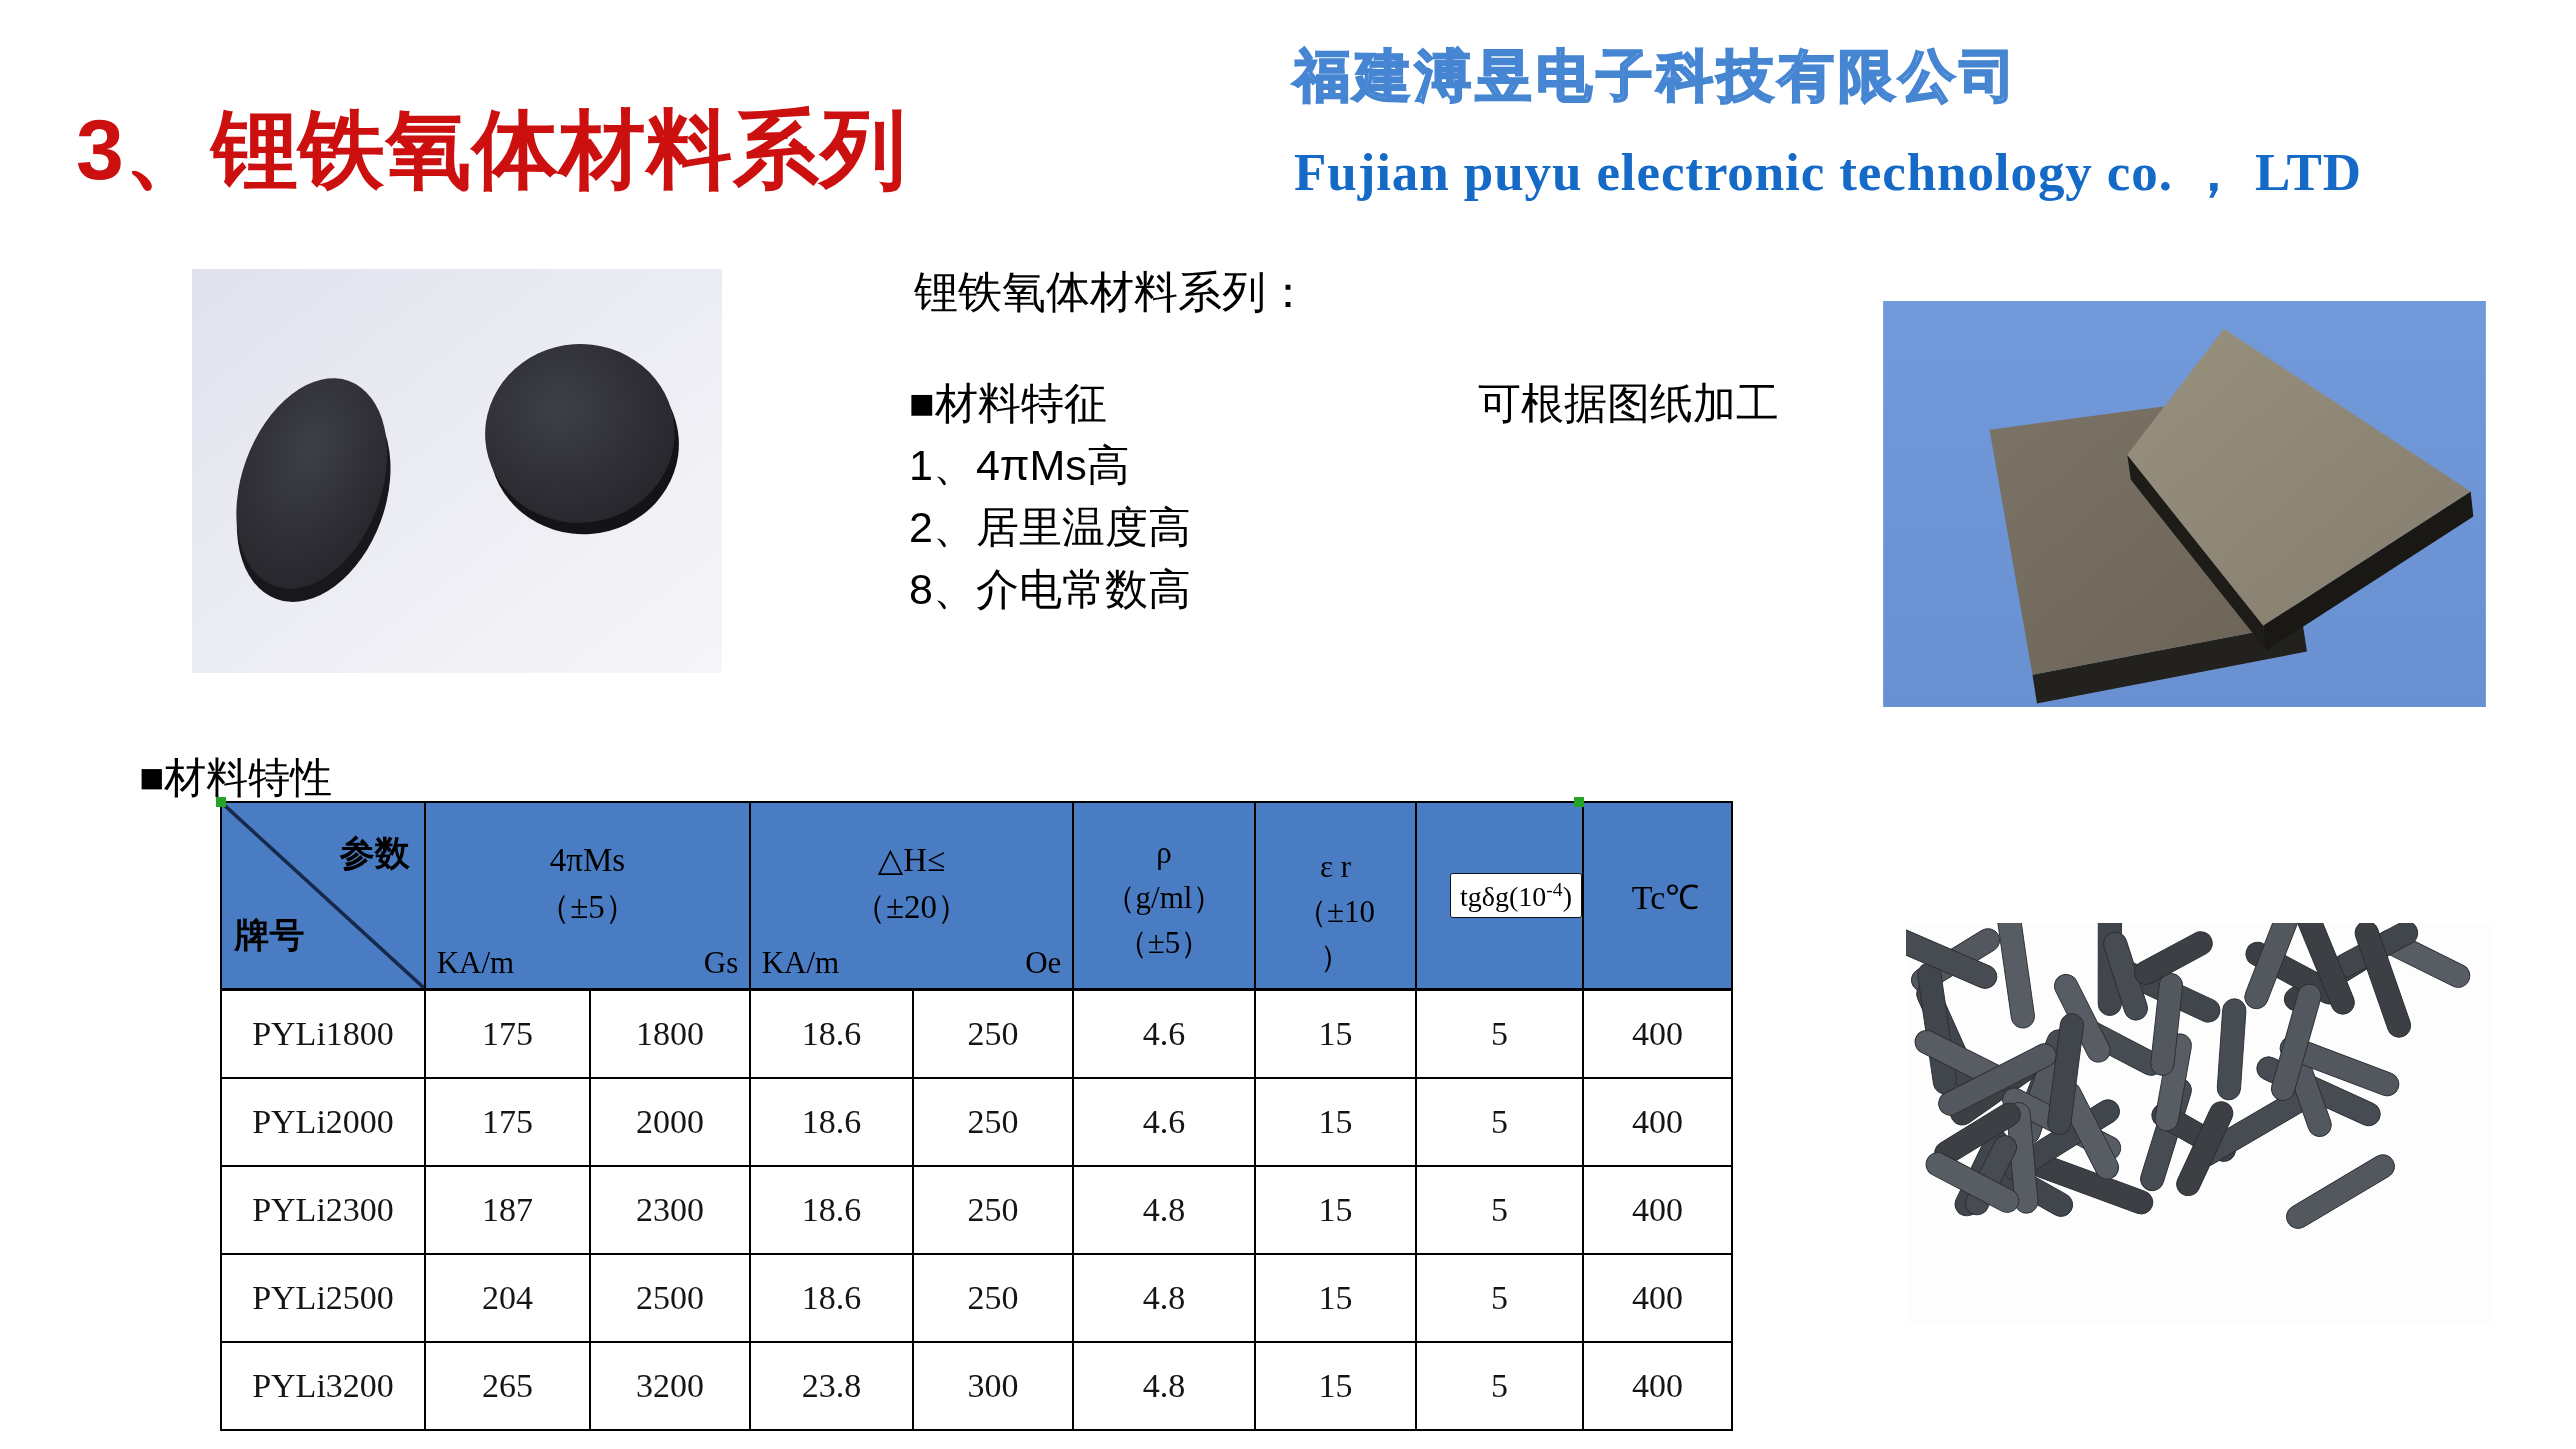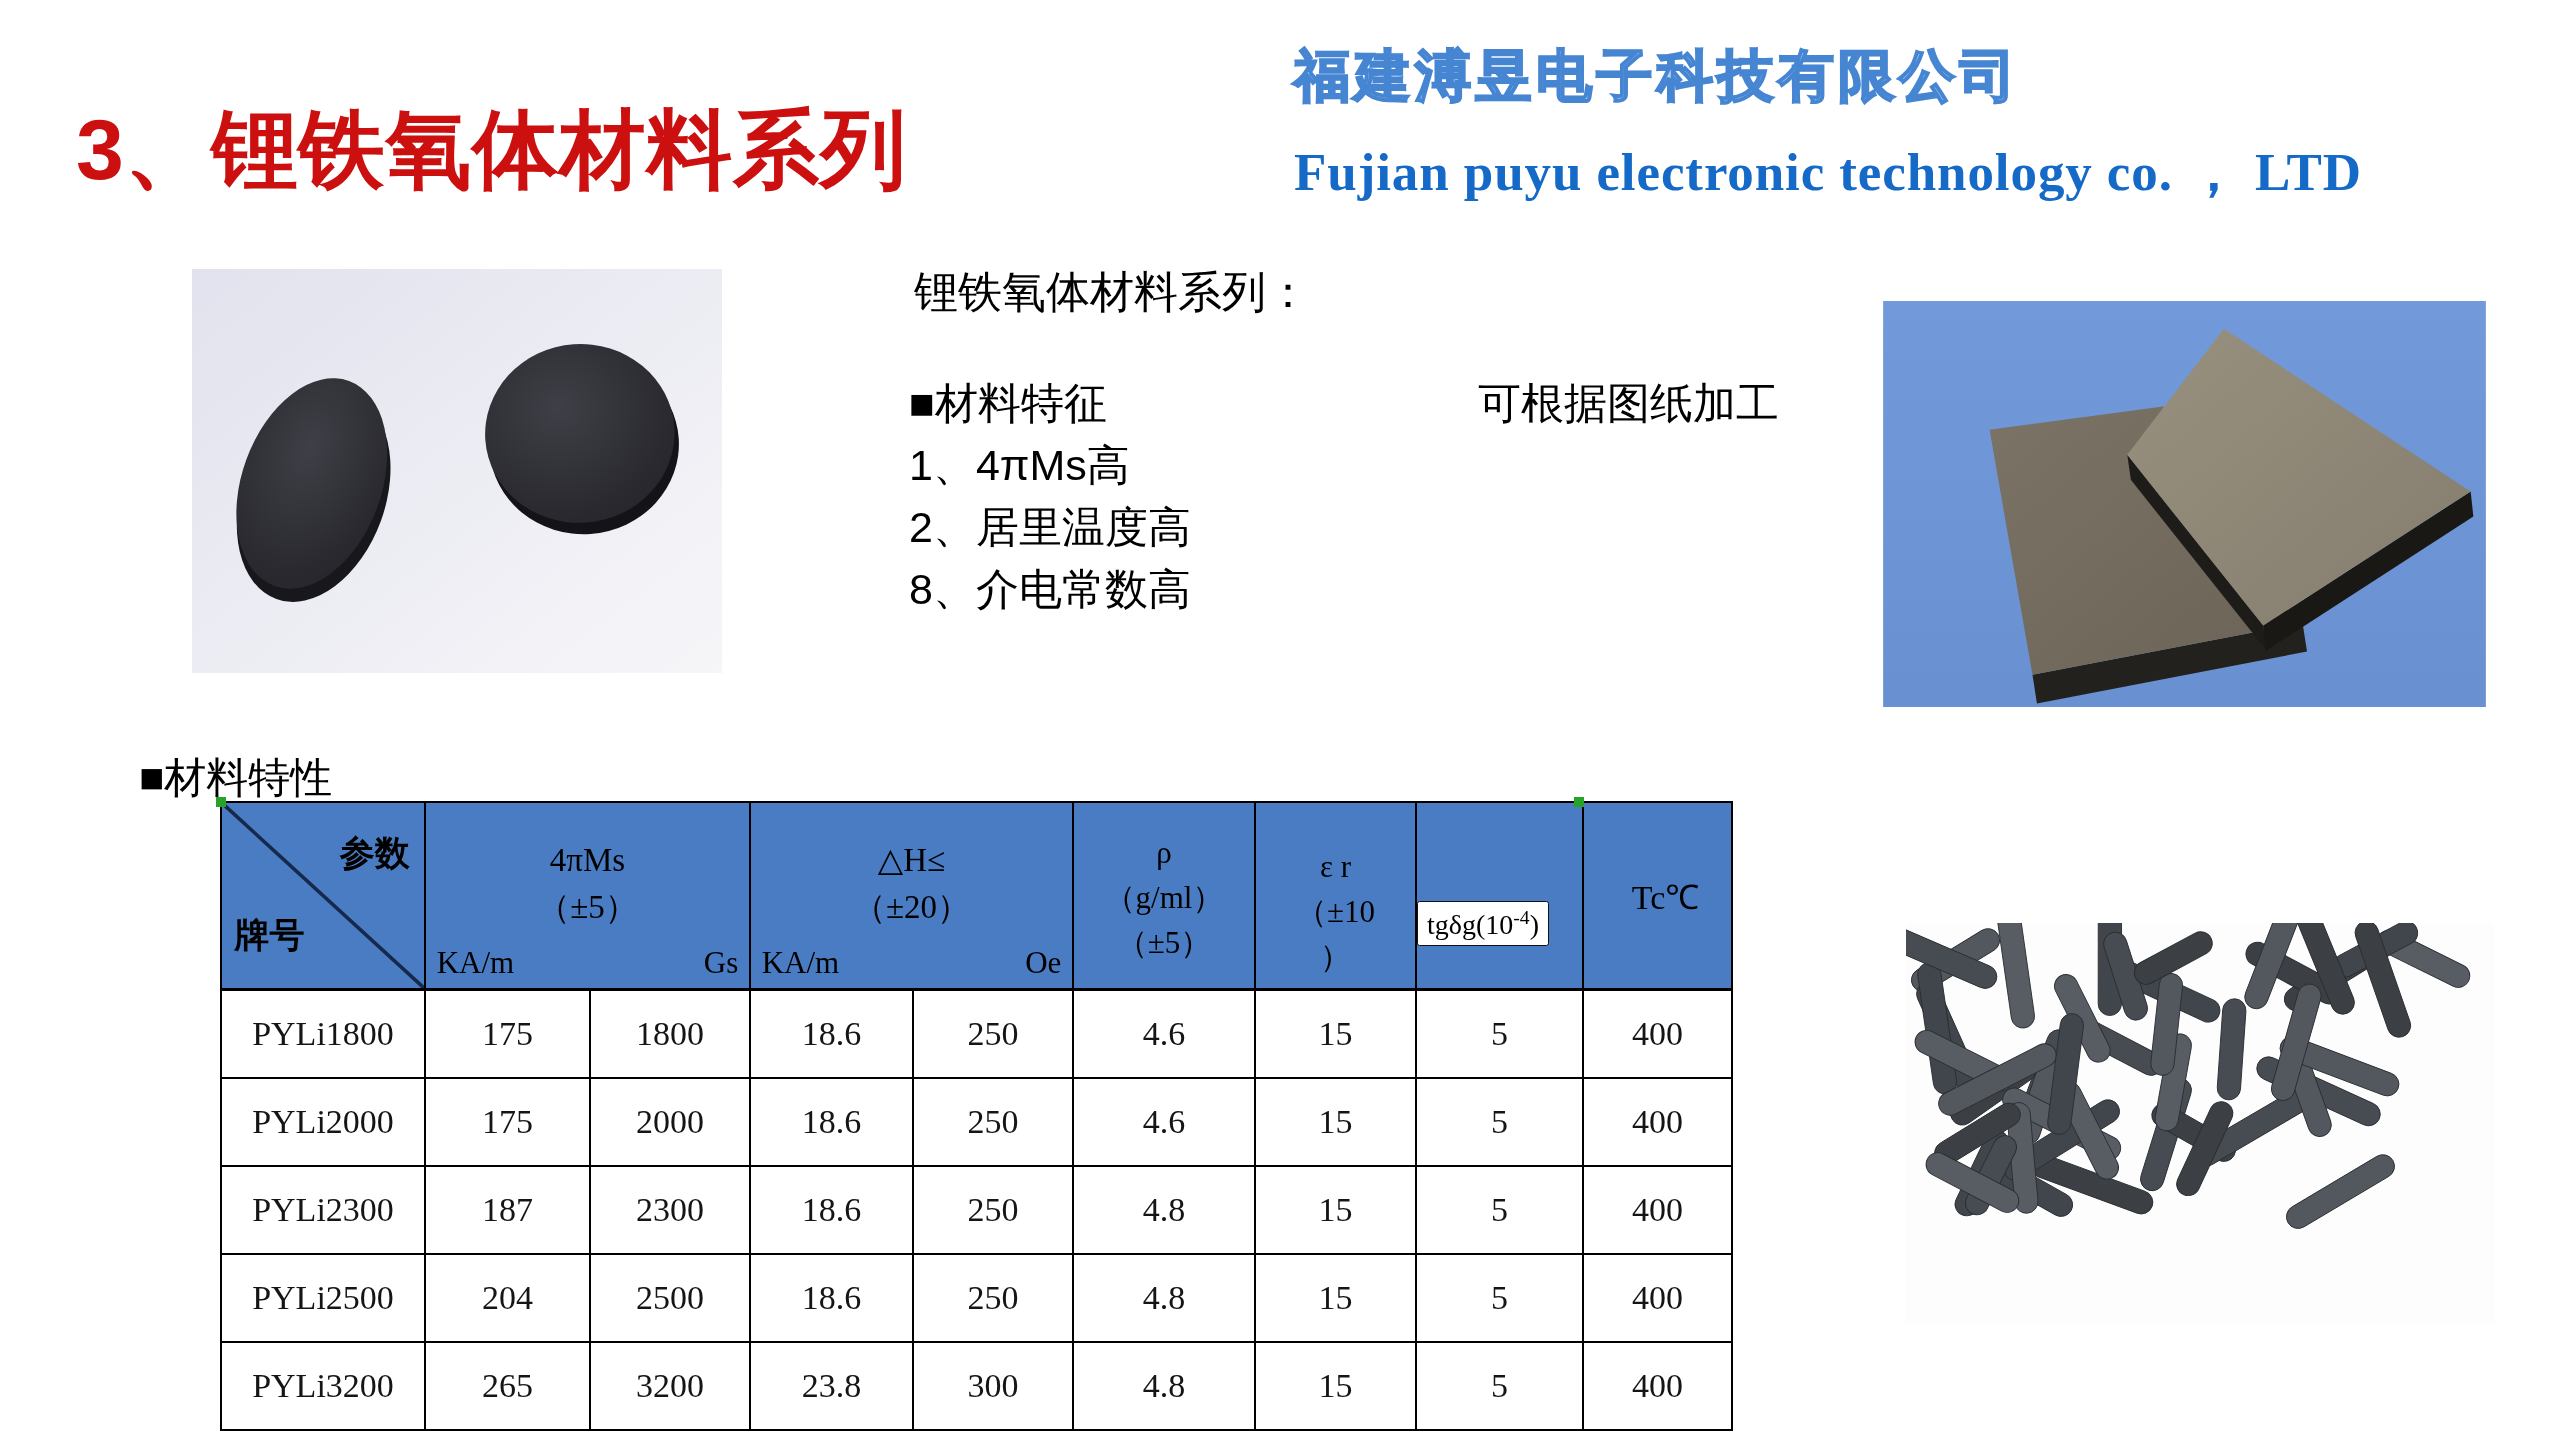--- a/index.html
+++ b/index.html
@@ -37,21 +37,21 @@
   .ptable td{border:2.7px solid #000;height:86px;text-align:center;background:#fff;
              font-family:"Liberation Serif",serif;font-size:34px;color:#151515;padding:0;}
   .glabel{padding-top:34px;text-align:center;font-size:33px;line-height:47px;}
   .units{position:absolute;bottom:7.2px;left:10.7px;right:10.7px;display:flex;justify-content:space-between;
          font-size:31px;}
   .stack{padding-top:27px;text-align:center;font-size:31px;line-height:45px;}
   .corner-cell svg.diag{position:absolute;inset:0;width:100%;height:100%;}
   .c-param{position:absolute;top:27px;right:14.3px;font-size:35px;font-weight:bold;}
   .c-model{position:absolute;bottom:29px;left:12.5px;font-size:35px;font-weight:bold;}
   .tc-cell{display:flex;align-items:center;justify-content:center;height:100%;font-size:34px;margin-left:16px;}
-  .formula-wrap{display:flex;align-items:center;justify-content:flex-start;height:100%;margin-top:28px;}
+  .formula-wrap{display:flex;align-items:center;justify-content:flex-end;height:100%;}
   .formula-box{background:#fff;border:1.8px solid #111;border-radius:2.7px;padding:3.6px 9px;
                font-size:28px;font-family:"Liberation Serif",serif;white-space:nowrap;}
   .formula-box sup{font-size:19.7px;}
   .handle{width:9.8px;height:9.8px;background:var(--handle_green);}
   .h1{left:216px;top:797px;} .h2{left:1574px;top:797px;}
 </style>
 </head>
 <body>
 
 <div class="slide">

